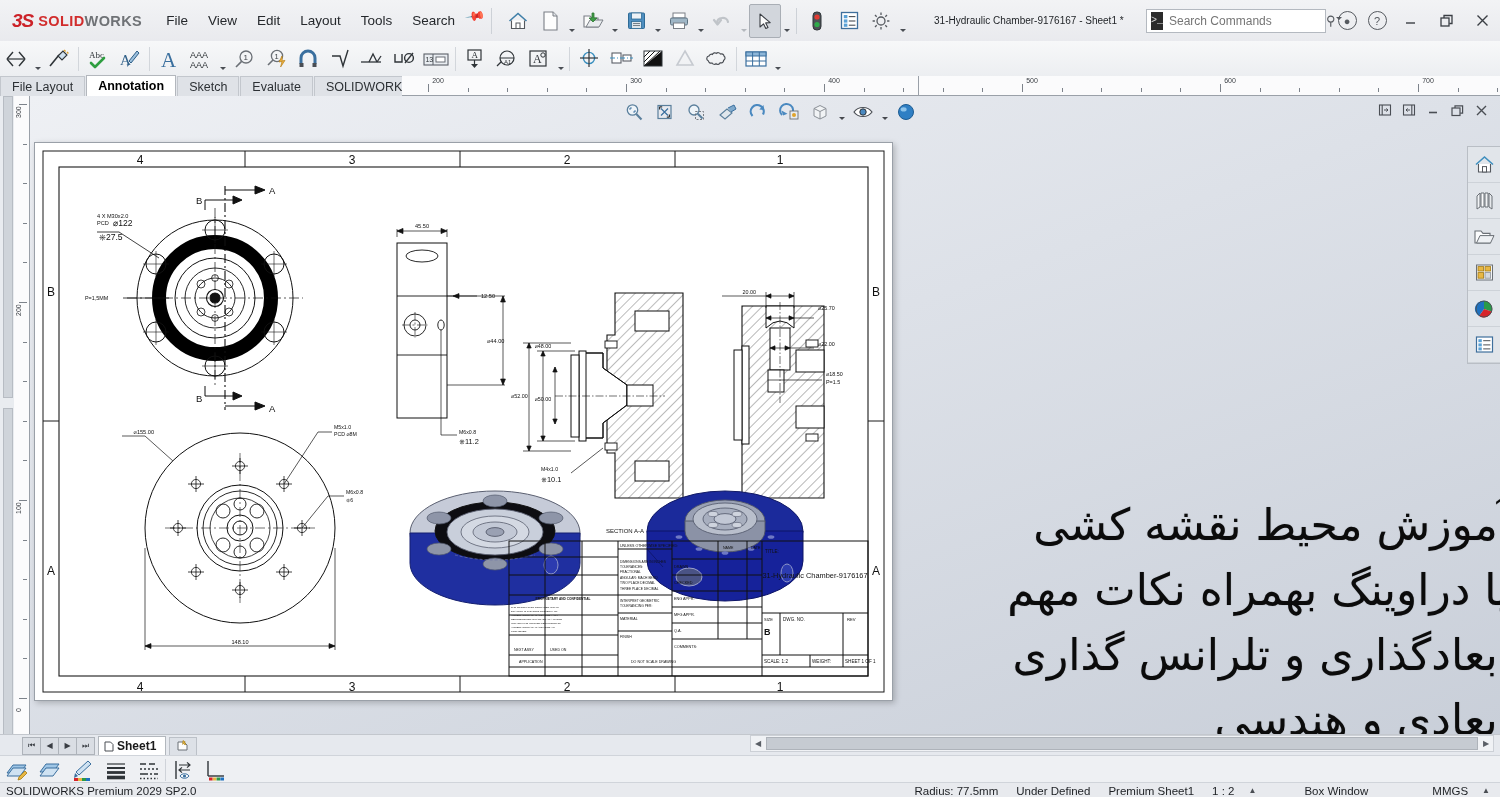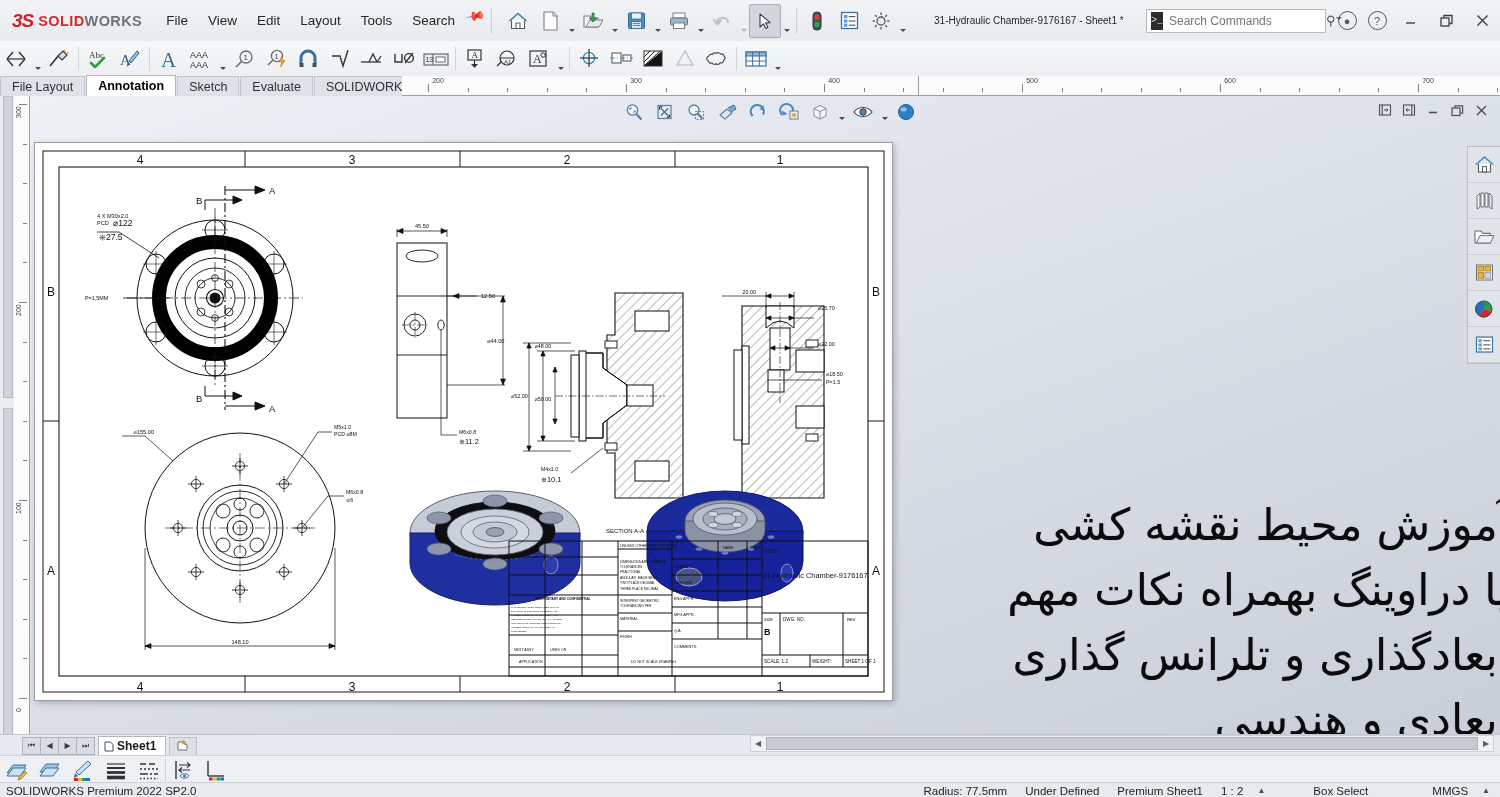--- a/index.html
+++ b/index.html
@@ -1350,25 +1350,25 @@
         <line x1="4" y1="17" x2="20" y2="17" stroke="#2f3438" stroke-width="1.4"></line>
         <rect x="5" y="18.5" width="3.6" height="3" fill="#d7242a"></rect>
         <rect x="8.8" y="18.5" width="3.6" height="3" fill="#e8b743"></rect>
         <rect x="12.6" y="18.5" width="3.6" height="3" fill="#2a9a48"></rect>
         <rect x="16.4" y="18.5" width="3.6" height="3" fill="#1e71c0"></rect>
       </svg>
     </div>
   </div>
 
   <div class="statusbar">
-    <div class="sl">SOLIDWORKS Premium 2022 SP2.0</div>
+    <div class="sl">SOLIDWORKS Premium 2029 SP2.0</div>
     <div class="spacer"></div>
     <div class="seg">Radius: 77.5mm</div>
     <div class="seg">Under Defined</div>
     <div class="seg">Premium Sheet1</div>
     <div class="seg">1 : 2</div>
     <span class="upc">▲</span>
-    <div class="seg" style="margin-left:48px">Box Select</div>
+    <div class="seg" style="margin-left:48px">Box Window</div>
     <div class="seg" style="margin-left:64px">MMGS</div>
     <span class="upc" style="margin-right:10px">▲</span>
   </div>
 
 </div>
 
 </body></html>

